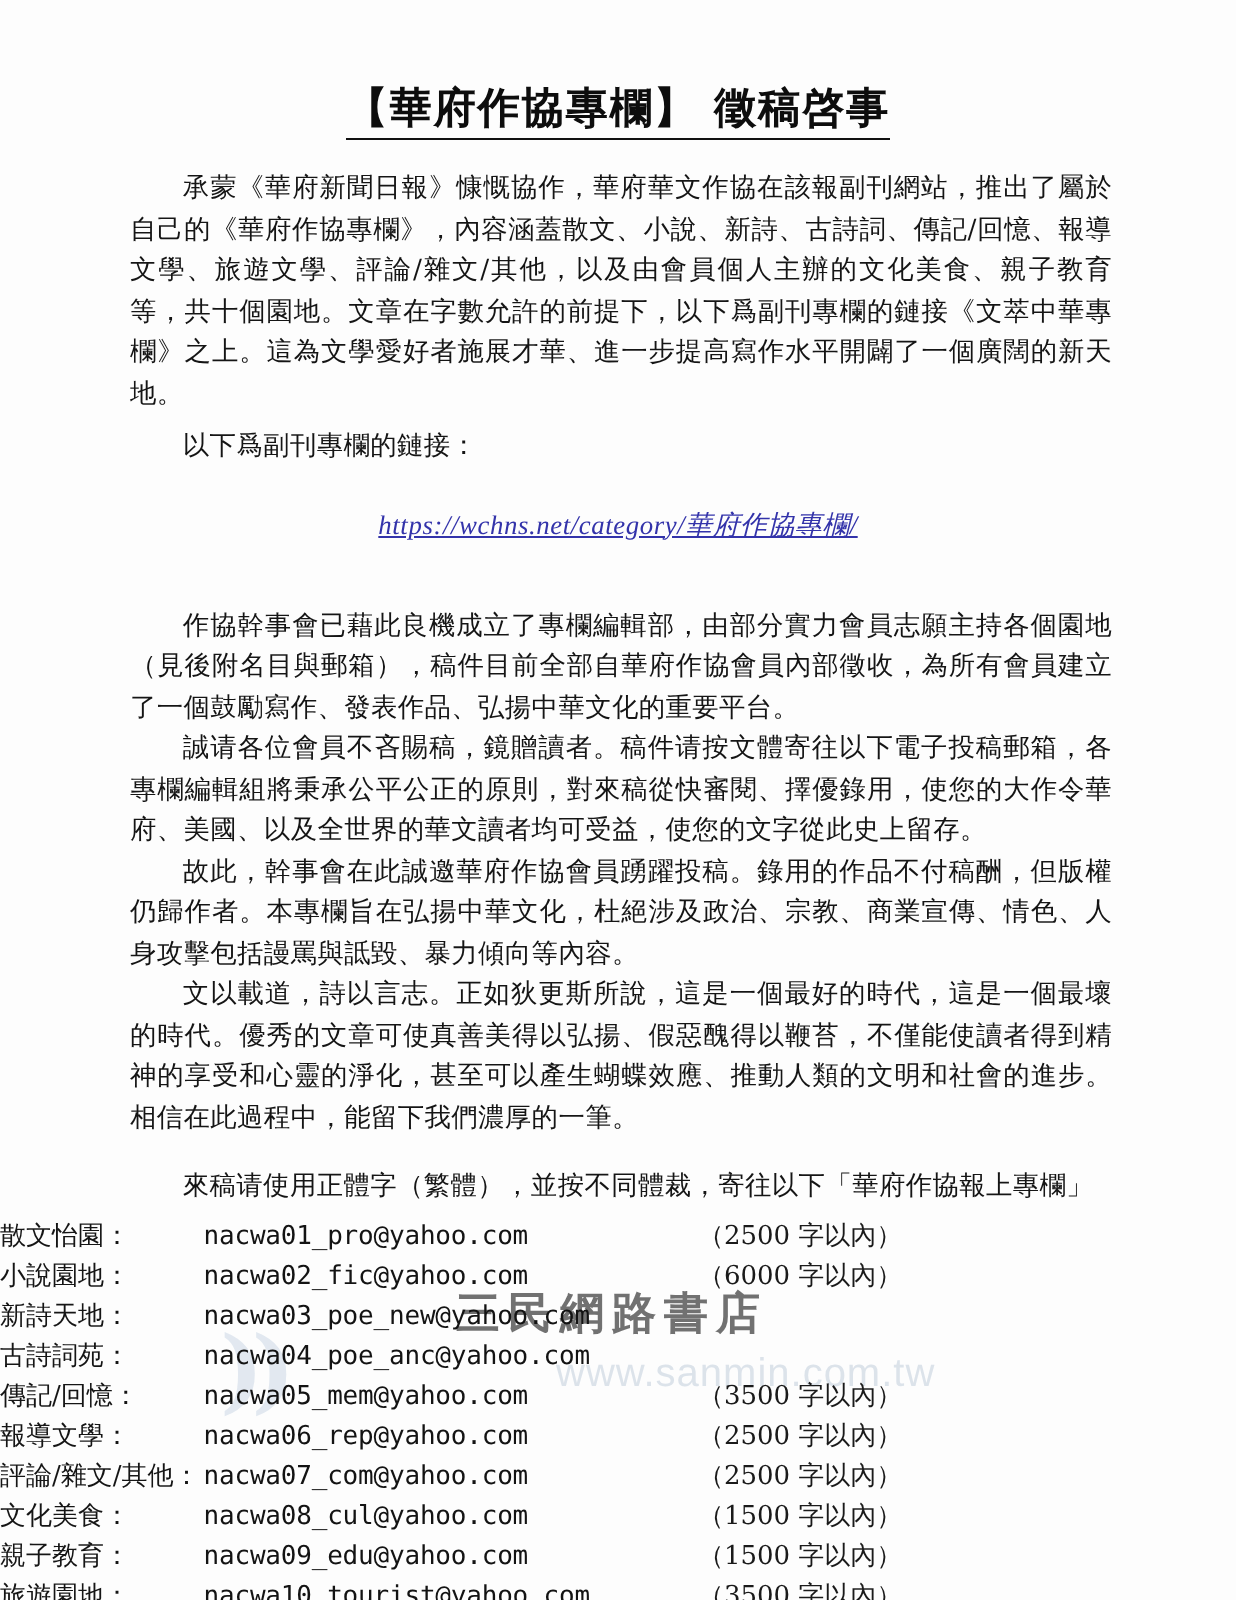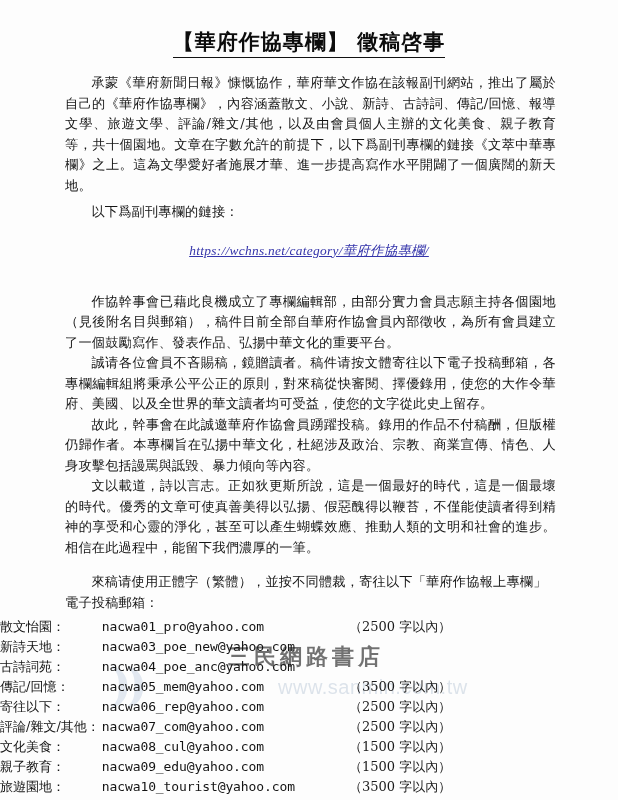--- a/index.html
+++ b/index.html
@@ -71,21 +71,21 @@
     padding: 0;
   }
 
   .title {
     text-align: center;
     font-family: "DejaVu Serif", "Liberation Serif", serif;
     font-size: 21px;
     font-weight: bold;
     letter-spacing: 1px;
     color: #0d0d0d;
-    margin: 0;
+    margin: 12px;
     padding-top: 28px;
   }
   .title u {
     text-decoration: none;
     border-bottom: 1.6px solid #111;
     padding-bottom: 3px;
   }
 
   .para {
     margin: 0;
@@ -196,46 +196,50 @@
 
     <p class="para tight">誠请各位會員不吝賜稿，鏡贈讀者。稿件请按文體寄往以下電子投稿郵箱，各專欄編輯組將秉承公平公正的原則，對來稿從快審閱、擇優錄用，使您的大作令華府、美國、以及全世界的華文讀者均可受益，使您的文字從此史上留存。</p>
 
     <p class="para tight">故此，幹事會在此誠邀華府作協會員踴躍投稿。錄用的作品不付稿酬，但版權仍歸作者。本專欄旨在弘揚中華文化，杜絕涉及政治、宗教、商業宣傳、情色、人身攻擊包括謾罵與詆毀、暴力傾向等內容。</p>
 
     <p class="para tight">文以載道，詩以言志。正如狄更斯所說，這是一個最好的時代，這是一個最壞的時代。優秀的文章可使真善美得以弘揚、假惡醜得以鞭苔，不僅能使讀者得到精神的享受和心靈的淨化，甚至可以產生蝴蝶效應、推動人類的文明和社會的進步。相信在此過程中，能留下我們濃厚的一筆。</p>
 
     <div class="gap-md"></div>
 
     <p class="para">來稿请使用正體字（繁體），並按不同體裁，寄往以下「華府作協報上專欄」</p>
-    <p class="para noindent tight">電子投稿郵箱：</p>
 
     <table class="mail-table">
       <tbody>
         <tr>
           <td class="mail-cat">散文怡園：</td>
           <td class="mail-addr">nacwa01_pro@yahoo.com</td>
           <td class="mail-limit">（2500 字以內）</td>
         </tr>
         <tr>
+          <td class="mail-cat">小說園地：</td>
+          <td class="mail-addr">nacwa02_fic@yahoo.com</td>
+          <td class="mail-limit">（6000 字以內）</td>
+        </tr>
+        <tr>
           <td class="mail-cat">新詩天地：</td>
           <td class="mail-addr">nacwa03_poe_new@yahoo.com</td>
           <td class="mail-limit"></td>
         </tr>
         <tr>
           <td class="mail-cat">古詩詞苑：</td>
           <td class="mail-addr">nacwa04_poe_anc@yahoo.com</td>
           <td class="mail-limit"></td>
         </tr>
         <tr>
           <td class="mail-cat">傳記/回憶：</td>
           <td class="mail-addr">nacwa05_mem@yahoo.com</td>
           <td class="mail-limit">（3500 字以內）</td>
         </tr>
         <tr>
-          <td class="mail-cat">寄往以下：</td>
+          <td class="mail-cat">報導文學：</td>
           <td class="mail-addr">nacwa06_rep@yahoo.com</td>
           <td class="mail-limit">（2500 字以內）</td>
         </tr>
         <tr>
           <td class="mail-cat">評論/雜文/其他：</td>
           <td class="mail-addr">nacwa07_com@yahoo.com</td>
           <td class="mail-limit">（2500 字以內）</td>
         </tr>
         <tr>
           <td class="mail-cat">文化美食：</td>

